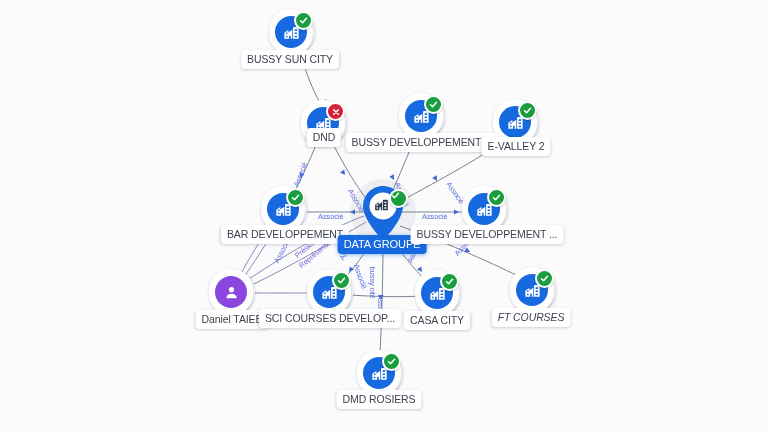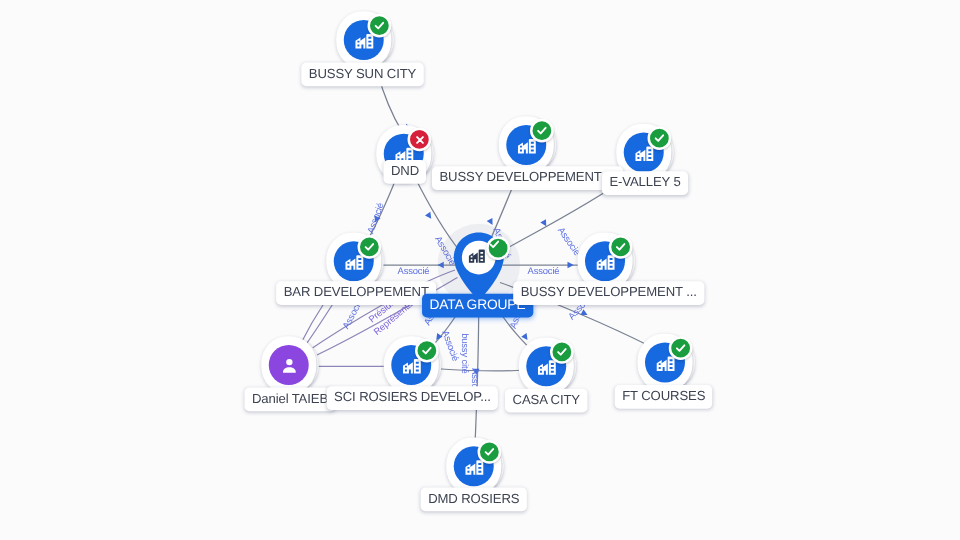--- a/index.html
+++ b/index.html
@@ -347,24 +347,24 @@
               <path d="M4 12.5 L9.5 18 L20 6"></path>
             </svg>
           </div>
         </div>
       </div>
     </div>
   <div id="labels">
       <div class="label" style="left: 290px; top: 50px;">BUSSY SUN CITY</div>
       <div class="label" style="left: 324px; top: 128px;">DND</div>
       <div class="label" style="left: 422px; top: 133px;">BUSSY DEVELOPPEMENT ...</div>
-      <div class="label" style="left: 516px; top: 137px;">E-VALLEY 5</div>
+      <div class="label" style="left: 516px; top: 137px;">E-VALLEY 2</div>
       <div class="label" style="left: 285px; top: 225px;">BAR DEVELOPPEMENT</div>
       <div class="label primary" style="left: 382px; top: 235px;">DATA GROUPE</div>
       <div class="label" style="left: 487px; top: 225px;">BUSSY DEVELOPPEMENT ...</div>
       <div class="label" style="left: 232px; top: 310px;">Daniel TAIEB</div>
-      <div class="label" style="left: 330px; top: 309px;">SCI ROSIERS DEVELOP...</div>
+      <div class="label" style="left: 330px; top: 309px;">SCI COURSES DEVELOP...</div>
       <div class="label" style="left: 437px; top: 311px;">CASA CITY</div>
-      <div class="label" style="left: 531px; top: 308px;">FT COURSES</div>
+      <div class="label" style="left: 531px; top: 308px; font-style: italic;">FT COURSES</div>
       <div class="label" style="left: 379px; top: 390px;">DMD ROSIERS</div>
     </div>
 
 </div>
 
 </body></html>

